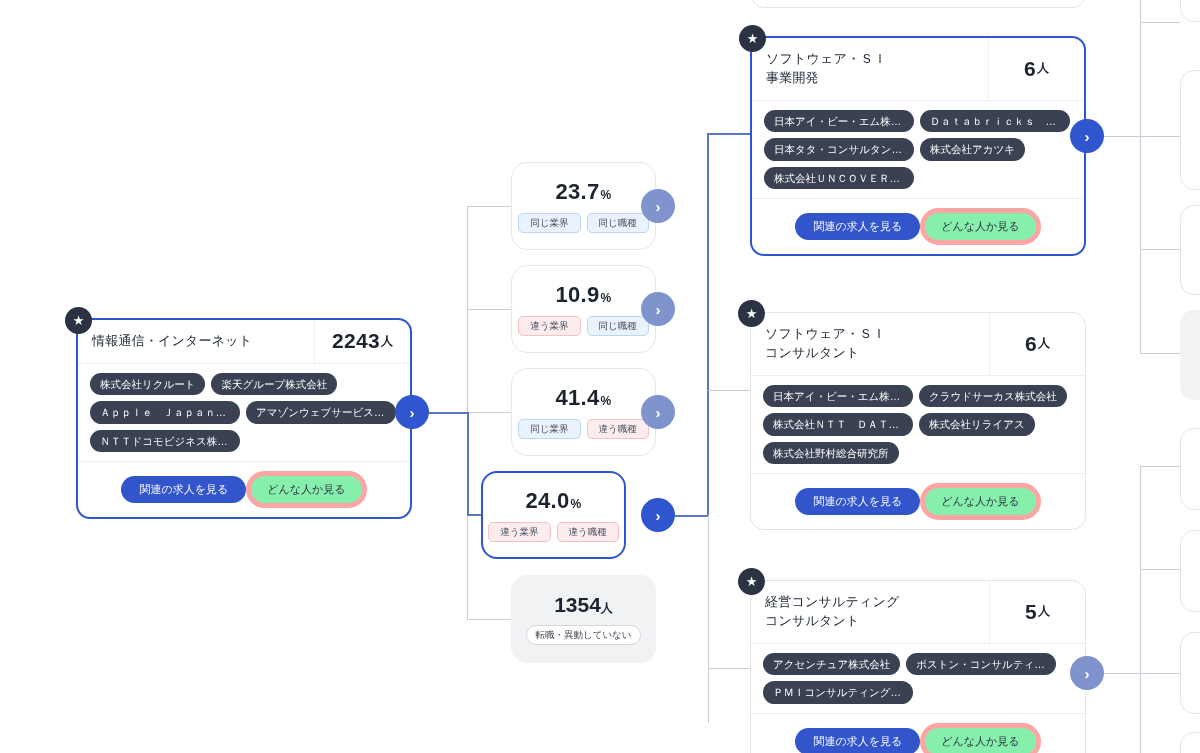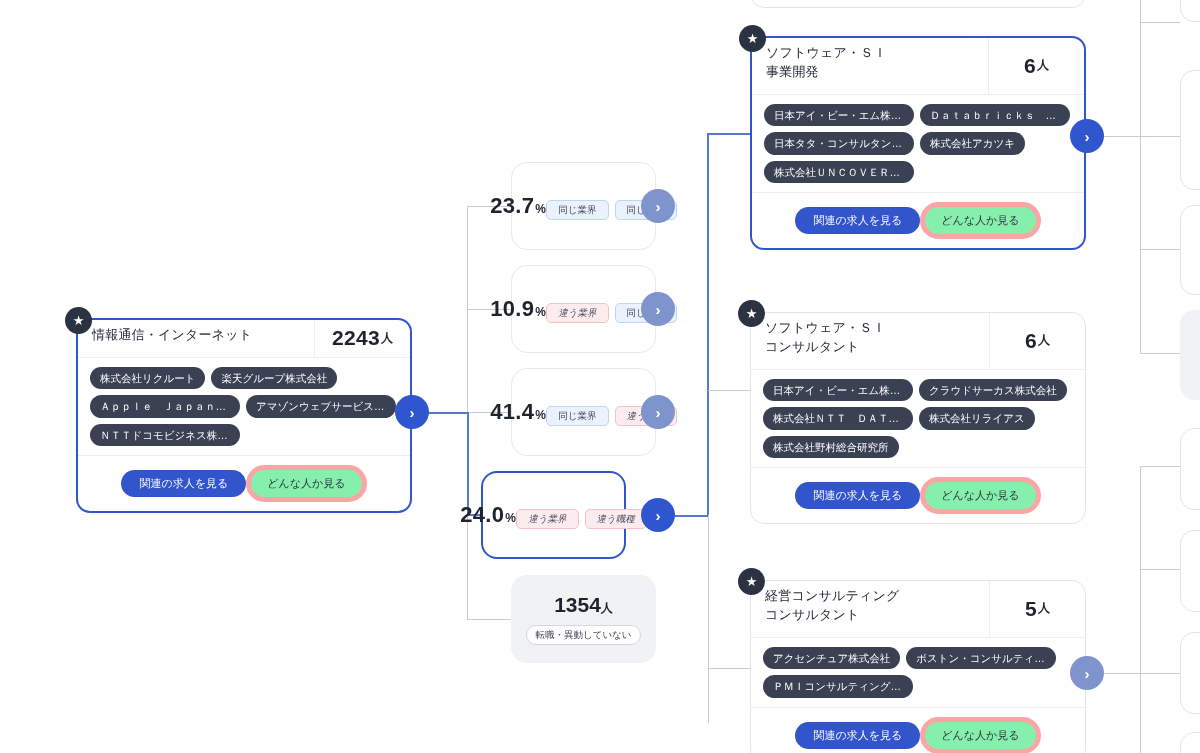--- a/index.html
+++ b/index.html
@@ -23,21 +23,21 @@
   .card {
     position: absolute;
     background: #ffffff;
     border: 1px solid #e2e4e8;
     border-radius: 14px;
   }
   .card.selected { border: 2px solid #2f55cf; }
 
   .card-head { display: flex; align-items: stretch; border-bottom: 1px solid #edeef1; }
   .card-title {
-    flex: 1 1 auto; padding: 6px 10px 12px 14px;
+    flex: 1 1 auto; padding: 12px 10px 12px 14px;
     font-size: 13px; line-height: 1.45; color: #232a38; font-weight: 500;
     letter-spacing: .2px;
   }
   .card-count {
     flex: 0 0 96px; border-left: 1px solid #edeef1;
     display: flex; align-items: center; justify-content: center;
     color: #1d2430;
   }
   .card-count .num { font-size: 21px; font-weight: 700; letter-spacing: .3px; }
   .card-count .unit { font-size: 12px; font-weight: 600; margin-left: 1px; }
@@ -76,32 +76,32 @@
     background: #7f93cd; color: #fff; border: none; cursor: pointer;
     display: flex; align-items: center; justify-content: center;
     font-size: 15px; font-weight: 700; font-family: inherit;
   }
   .arrow-btn.active { background: #2f55cf; }
 
   
   .pct-card {
     position: absolute; width: 145px; height: 88px;
     background: #fff; border: 1px solid #e6e8ec; border-radius: 16px;
-    display: flex; flex-direction: row; align-items: center; justify-content: center;
+    display: flex; flex-direction: column; align-items: center; justify-content: center;
   }
   .pct-card.selected { border: 2px solid #2f55cf; }
   .pct-value { color: #1d2430; font-weight: 700; font-size: 22px; letter-spacing: .3px; }
   .pct-value .sym { font-size: 12px; font-weight: 700; margin-left: 1px; }
   .pct-tags { display: flex; gap: 6px; margin-top: 8px; }
   .tag {
     font-size: 9.5px; line-height: 1; padding: 4px 11px; border-radius: 5px;
     white-space: nowrap;
   }
   .tag.same { background: #eaf2fd; border: 1px solid #bcd6f4; color: #404a5c; }
-  .tag.diff { background: #fdecee; border: 1px solid #f3c2c8; color: #404a5c; font-style: italic; }
+  .tag.diff { background: #fdecee; border: 1px solid #f3c2c8; color: #404a5c; }
 
   
   .gray-card {
     position: absolute; width: 145px; height: 88px;
     background: #f1f2f4; border-radius: 16px;
     display: flex; flex-direction: column; align-items: center; justify-content: center;
   }
   .gray-card .num { font-size: 21px; font-weight: 700; color: #1d2430; }
   .gray-card .unit { font-size: 12px; font-weight: 600; color: #1d2430; }
   .gray-tag {

